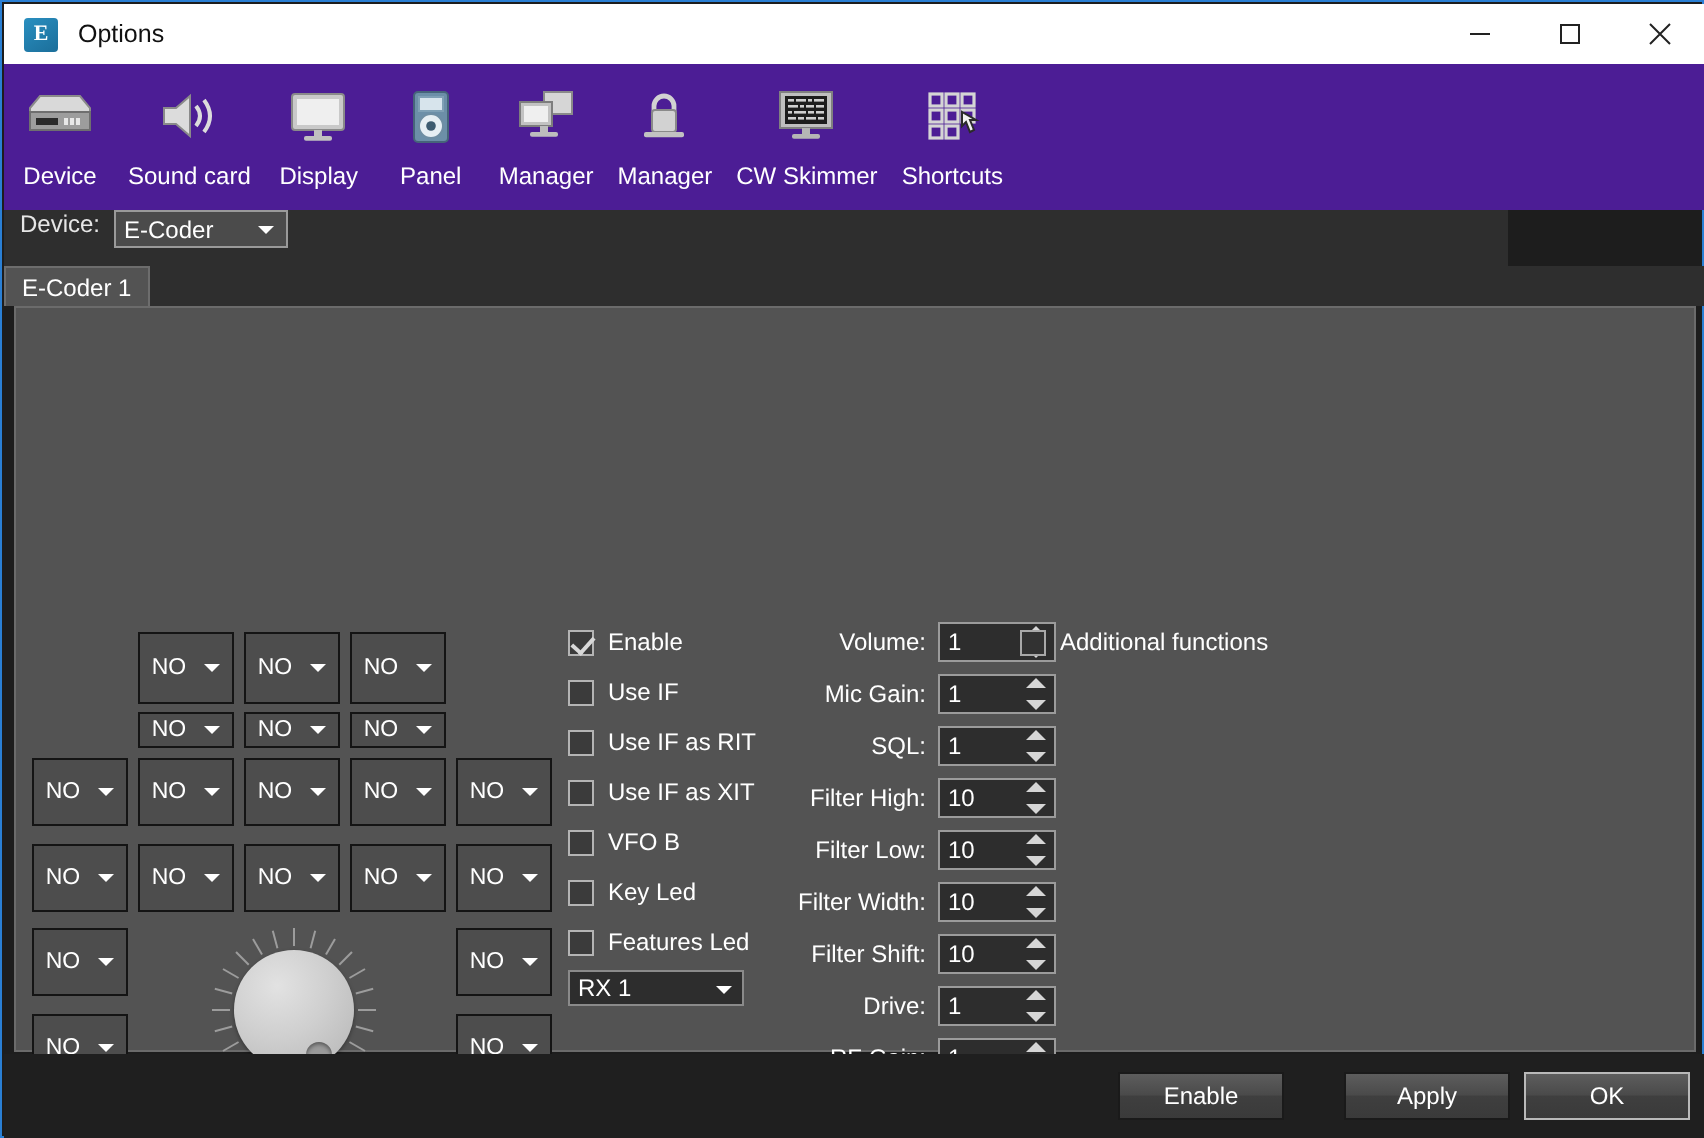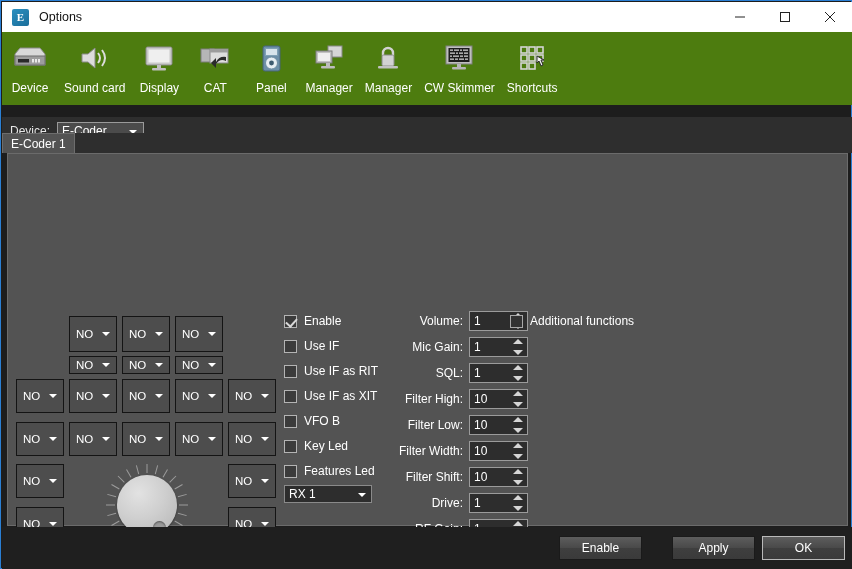--- a/index.html
+++ b/index.html
@@ -20,30 +20,30 @@
             text-align:center;font-size:11px;font-weight:bold;color:#fff;
             font-family:"Liberation Serif",serif;line-height:15px;}
   .title-text{margin-left:10px;font-size:12.5px;color:#111;}
   .wbtns{margin-left:auto;display:flex;height:30px;}
   .wbtn{width:45px;height:30px;display:flex;align-items:center;
         justify-content:center;color:#222;}
   .wbtn svg{display:block;}
 
   
   .toolbar{position:absolute;left:1px;top:31px;width:850px;height:73px;
-           background:#4d7c0f;display:flex;align-items:flex-start;
+           background:#4c1d95;display:flex;align-items:flex-start;
            padding-top:4px;box-sizing:border-box;}
   .tbitem{width:auto;min-width:44px;display:flex;flex-direction:column;
           align-items:center;padding:2px 6px 0 6px;}
   .tbicon{height:40px;display:flex;align-items:center;justify-content:center;}
   .tblabel{font-size:12px;color:#ffffff;margin-top:3px;white-space:nowrap;}
 
   
-  .devrow{position:absolute;left:1px;top:116px;width:850px;height:28px;
-          background:#2e2e2e;display:flex;align-items:center;}
+  .devrow{position:absolute;left:1px;top:104px;width:752px;height:28px;
+          background:#2e2e2e;display:flex;}
   .devlabel{margin-left:8px;font-size:12px;color:#e6e6e6;}
   .devcombo{margin-left:7px;width:87px;height:19px;box-sizing:border-box;
             background:#4b4b4b;border:1px solid #9a9a9a;position:relative;
             display:flex;align-items:center;}
   .devcombo span{font-size:12px;color:#ffffff;margin-left:4px;}
   .devcombo .car{position:absolute;right:6px;top:7px;}
 
   
   .tabstrip{position:absolute;left:1px;top:132px;width:850px;height:20px;
             background:#2e2e2e;display:flex;align-items:flex-end;}
@@ -180,31 +180,20 @@
         <svg width="38" height="30" viewBox="0 0 38 30">
           <rect x="6" y="4" width="26" height="18" rx="1.5" fill="#c9c9c9" stroke="#8a8a8a"></rect>
           <rect x="8.5" y="6.5" width="21" height="13" fill="#efefef"></rect>
           <path d="M17 22 h4 v3 h-4 z" fill="#c0c0c0"></path>
           <rect x="12" y="25" width="14" height="2.4" rx="1" fill="#c0c0c0"></rect>
         </svg>
       </div>
       <div class="tblabel">Display</div>
     </div>
 
-    <div class="tbitem">
-      <div class="tbicon">
-        <svg width="38" height="30" viewBox="0 0 38 30">
-          <rect x="5" y="6" width="13" height="13" fill="#b6b6b6" stroke="#7d7d7d"></rect>
-          <rect x="14" y="6" width="18" height="14" fill="#dedede" stroke="#8a8a8a"></rect>
-          <rect x="14" y="6" width="18" height="3.5" fill="#9d9d9d"></rect>
-          <path d="M30 14 q-7 -1 -10 5 l0 -4 l-5 5 l5 5 l0 -4 q4 -6 10 -3 z" fill="#2b2b2b"></path>
-        </svg>
-      </div>
-      <div class="tblabel">CAT</div>
-    </div>
 
     <div class="tbitem">
       <div class="tbicon">
         <svg width="38" height="30" viewBox="0 0 38 30">
           <rect x="11" y="3" width="17" height="25" rx="2" fill="#6c8fa8" stroke="#46647a"></rect>
           <rect x="13.5" y="5.5" width="12" height="7" fill="#d7e4ec" stroke="#7fa0b5"></rect>
           <circle cx="19.5" cy="20" r="6" fill="#e6eef3" stroke="#6f8ea3"></circle>
           <circle cx="19.5" cy="20" r="2.4" fill="#3d5b70"></circle>
         </svg>
       </div>

